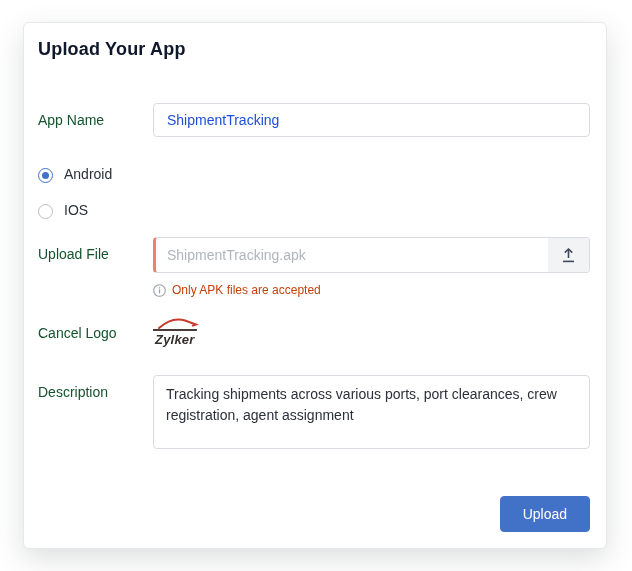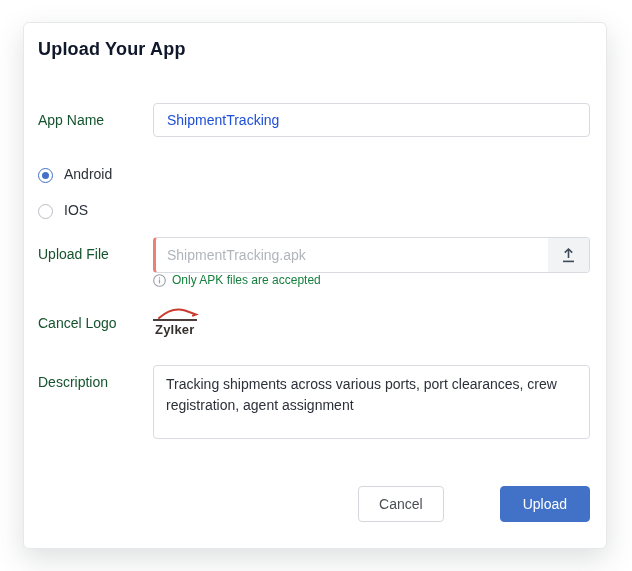--- a/index.html
+++ b/index.html
@@ -109,28 +109,29 @@
     display: flex;
     align-items: center;
     justify-content: center;
     cursor: pointer;
     border-radius: 0 3px 3px 0;
   }
   .helper-row {
     display: flex;
     align-items: center;
     gap: 6px;
+    margin-top: 10px;
     font-size: 12px;
-    color: #15803d;
+    color: #c2410c;
   }
 
   
   .row-uploadlogo { margin-top: 17px; }
   .row-uploadlogo .row-label { padding-top: 10px; }
-  .logo { display: inline-block; padding-top: 2px; cursor: pointer; }
+  .logo { display: inline-block; padding-top: 2px; cursor: pointer; font-style: italic; }
   .logo-swoosh { display: block; margin-left: 4px; }
   .logo-text {
     display: inline-block;
     font-size: 13px;
     font-weight: 700;
     color: #35302d;
     border-top: 2px solid #4a3c38;
     padding: 1px 2px 0 2px;
     letter-spacing: 0.2px;
   }
@@ -248,17 +249,16 @@
   </div>
 
   <div class="row row-description">
     <div class="row-label">Description</div>
     <div class="row-field">
       <textarea class="textarea" style="">Tracking shipments across various ports, port clearances, crew registration, agent assignment</textarea>
     </div>
   </div>
 
   <div class="actions">
-    <button class="btn btn-cancel">Cancel</button>
     <button class="btn btn-upload">Upload</button>
   </div>
 
 </div>
 
 </body></html>

